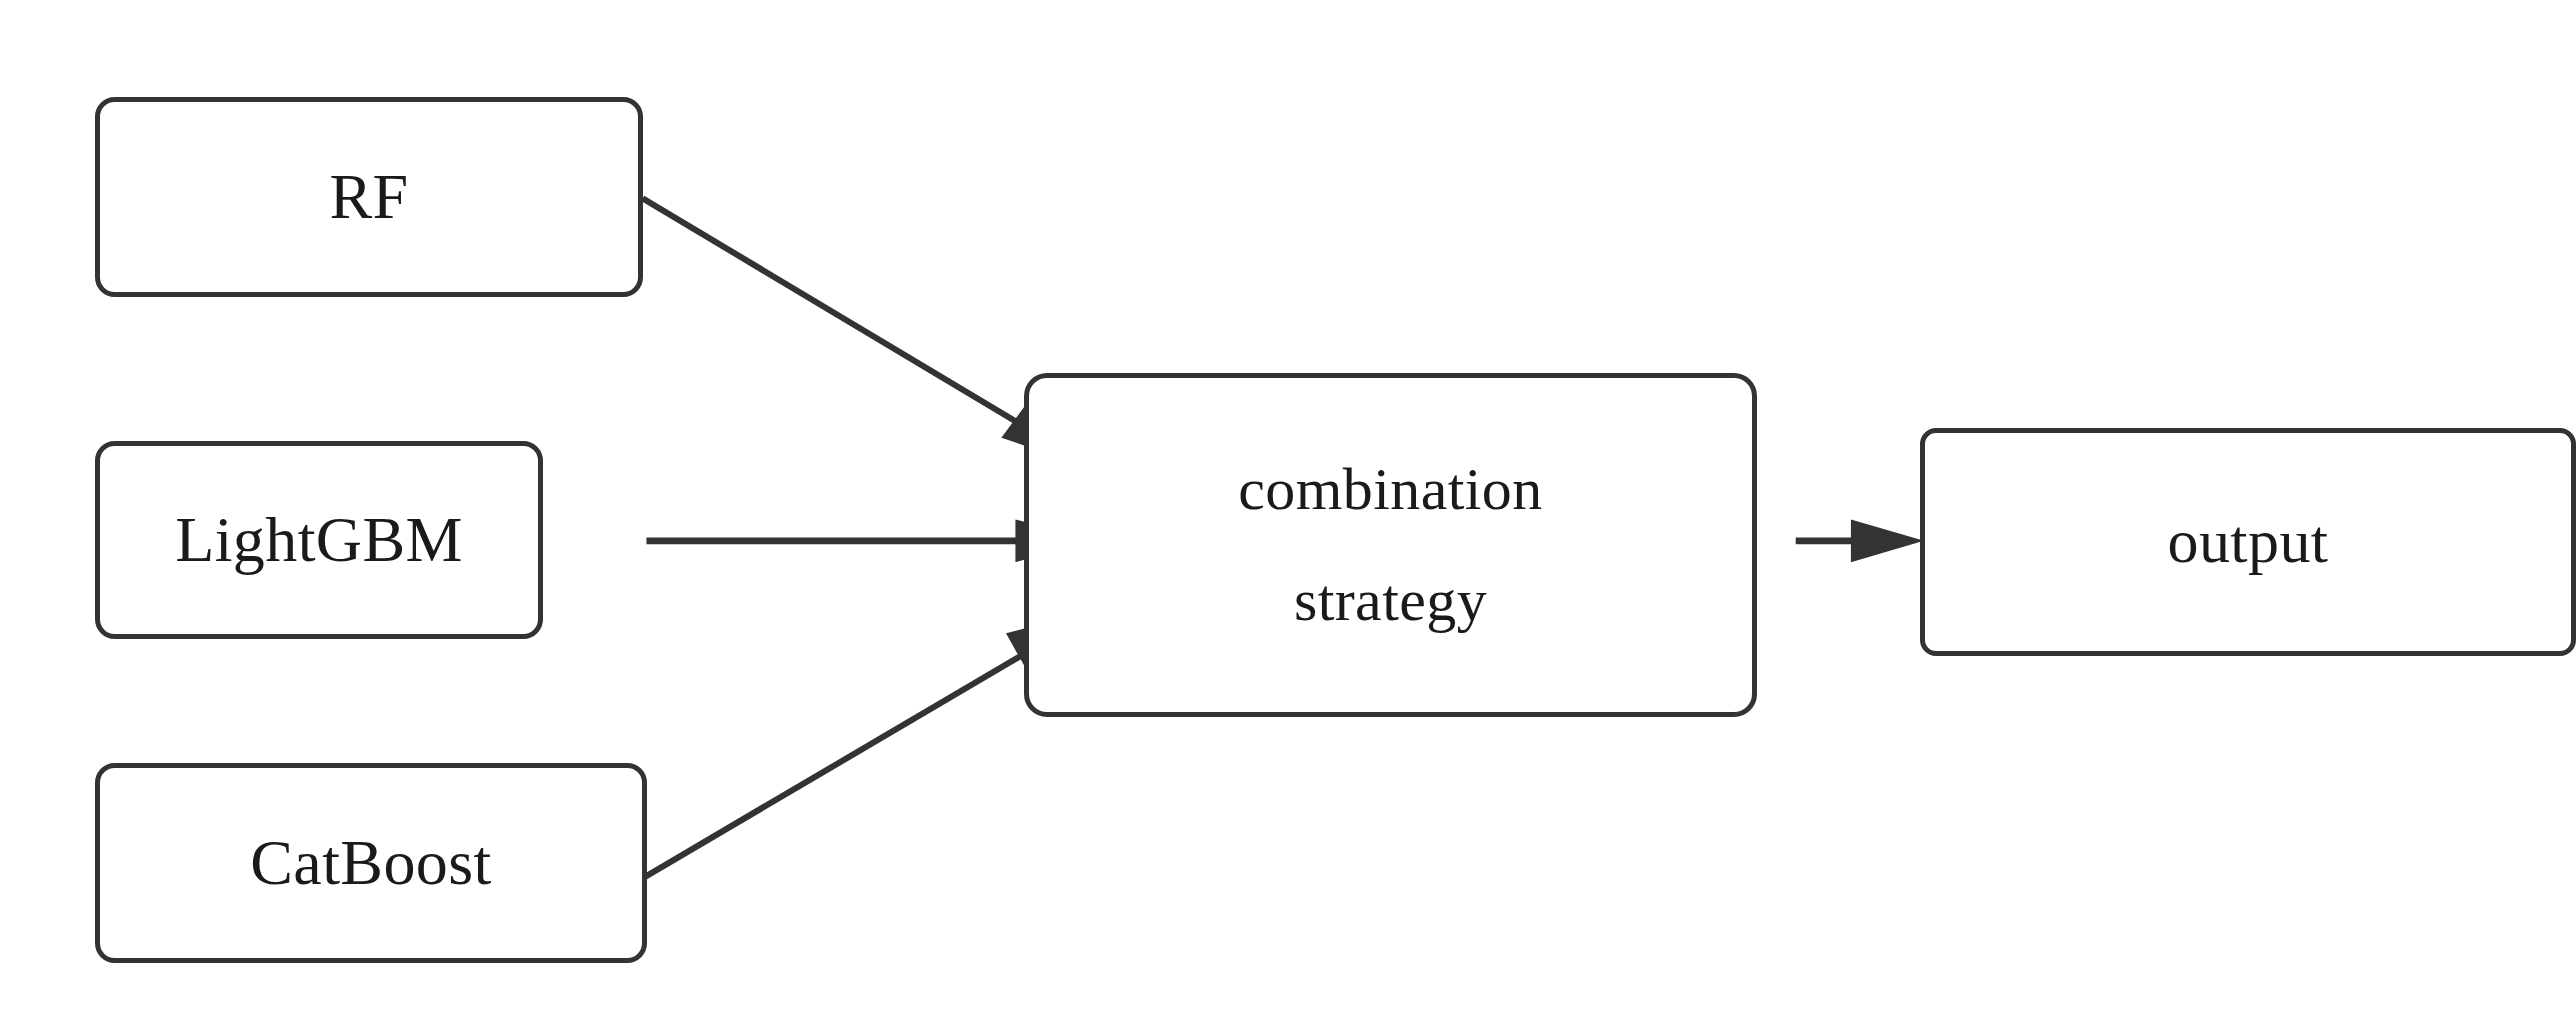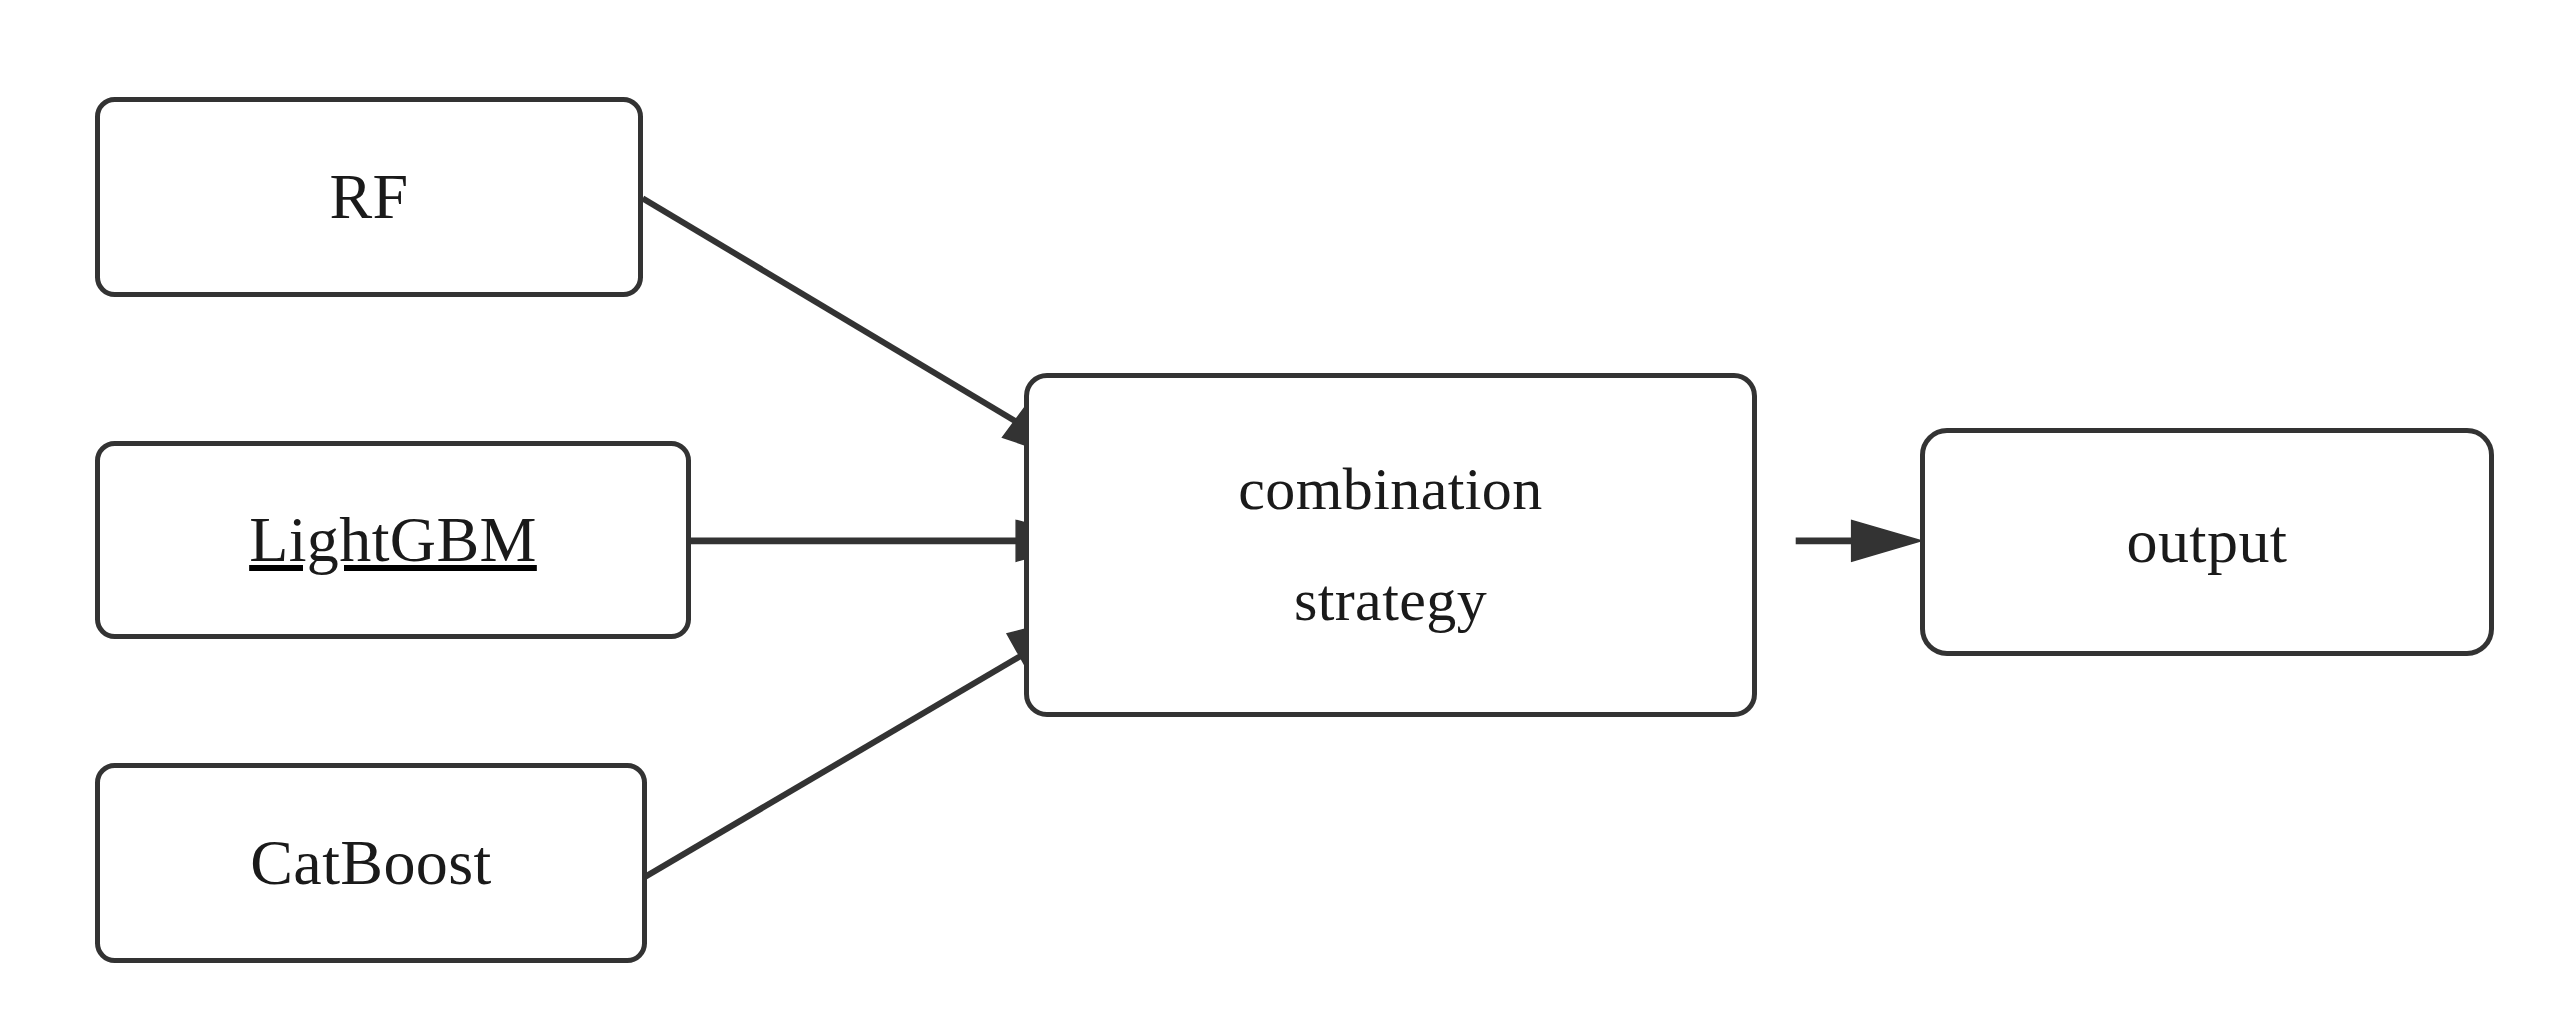--- a/index.html
+++ b/index.html
@@ -40,24 +40,24 @@
   .node-label {
     color: #1a1a1a;
     font-family: "Liberation Serif", "DejaVu Serif", serif;
     font-weight: 400;
     line-height: 1.45;
     white-space: pre-line;
     letter-spacing: 0.4px;
   }
   
   #node-rf        { left: 95px;  top: 97px;  width: 548px; height: 200px; }
-  #node-lightgbm  { left: 95px;  top: 441px;  width: 596px; height: 198px; text-decoration: underline; }
+  #node-lightgbm  { left: 95px;  top: 441px;  width: 448px; height: 198px; }
   #node-catboost  { left: 95px;  top: 763px; width: 552px; height: 200px; }
   #node-combination { left: 1024px; top: 373px; width: 733px; height: 344px; border-radius: 23px; }
-  #node-output    { left: 1920px; top: 428px;  width: 574px; height: 228px; border-radius: 27px; }
+  #node-output    { left: 1920px; top: 428px;  width: 656px; height: 228px; border-radius: 16px; }
 
   #node-rf .node-label        { font-size: 64px; }
   #node-lightgbm .node-label  { font-size: 64px; }
   #node-catboost .node-label  { font-size: 64px; }
   #node-combination .node-label { font-size: 60px; line-height: 1.85; }
   #node-output .node-label    { font-size: 62px; }
 </style>
 </head>
 <body>
 

